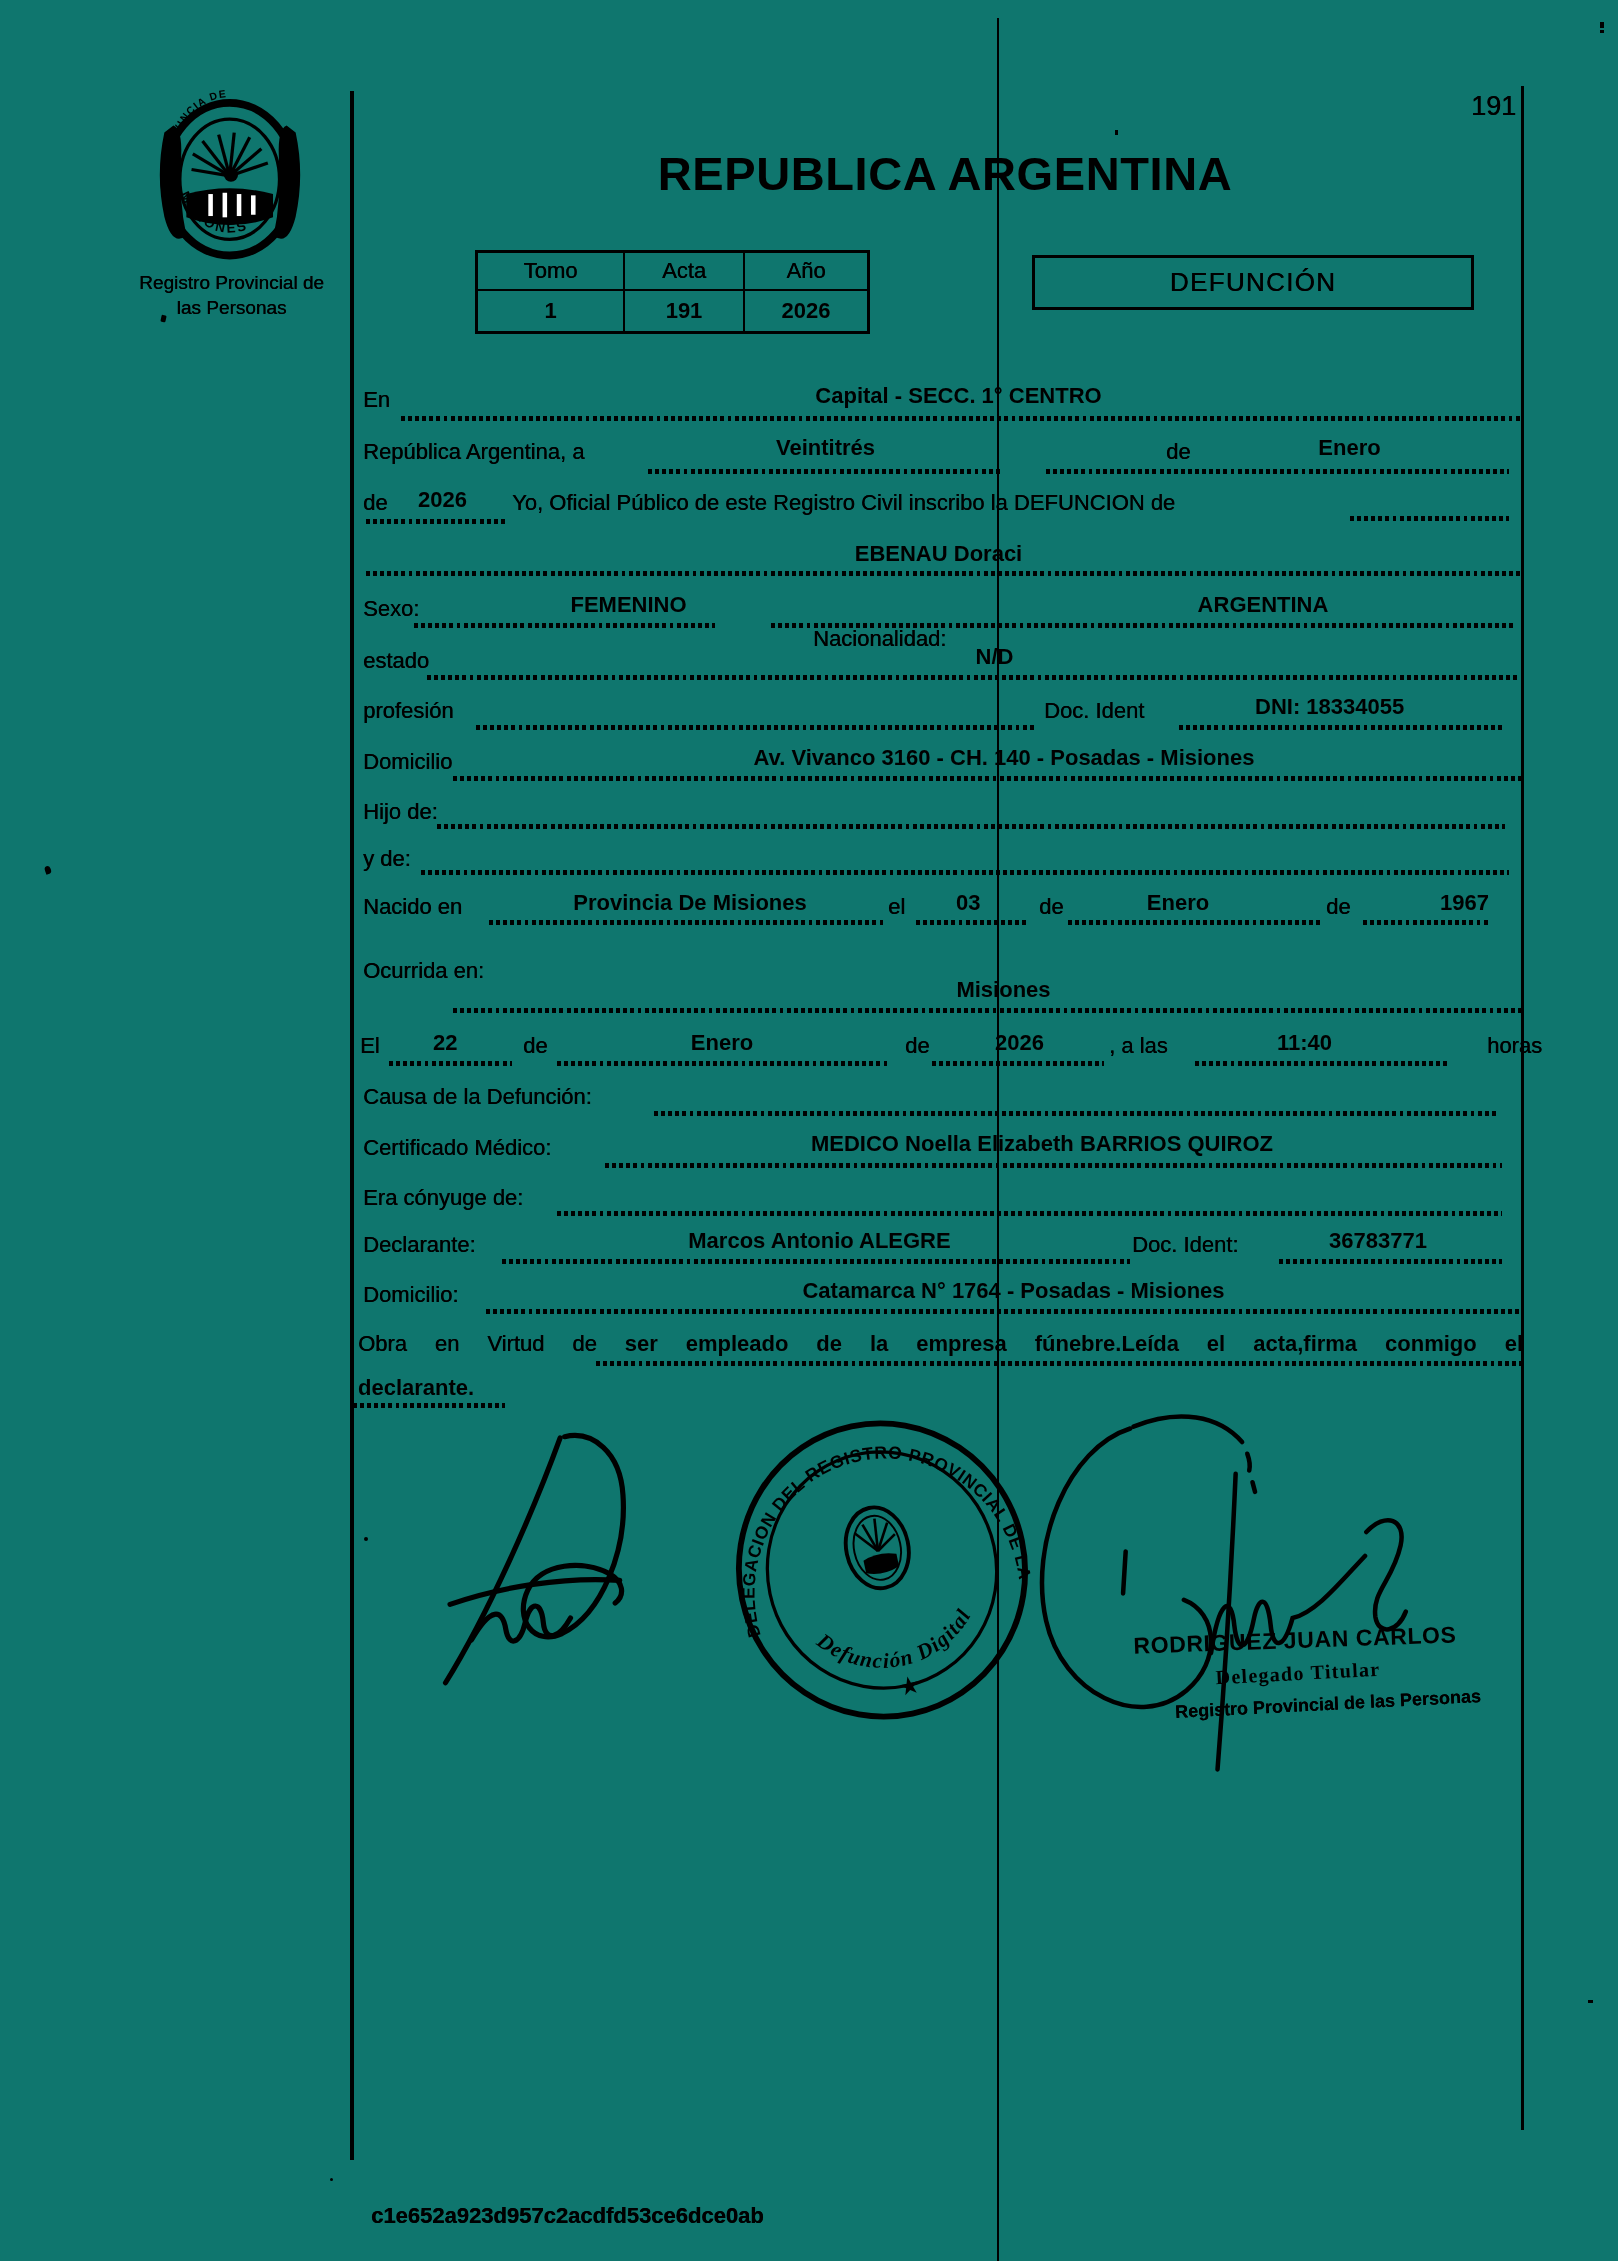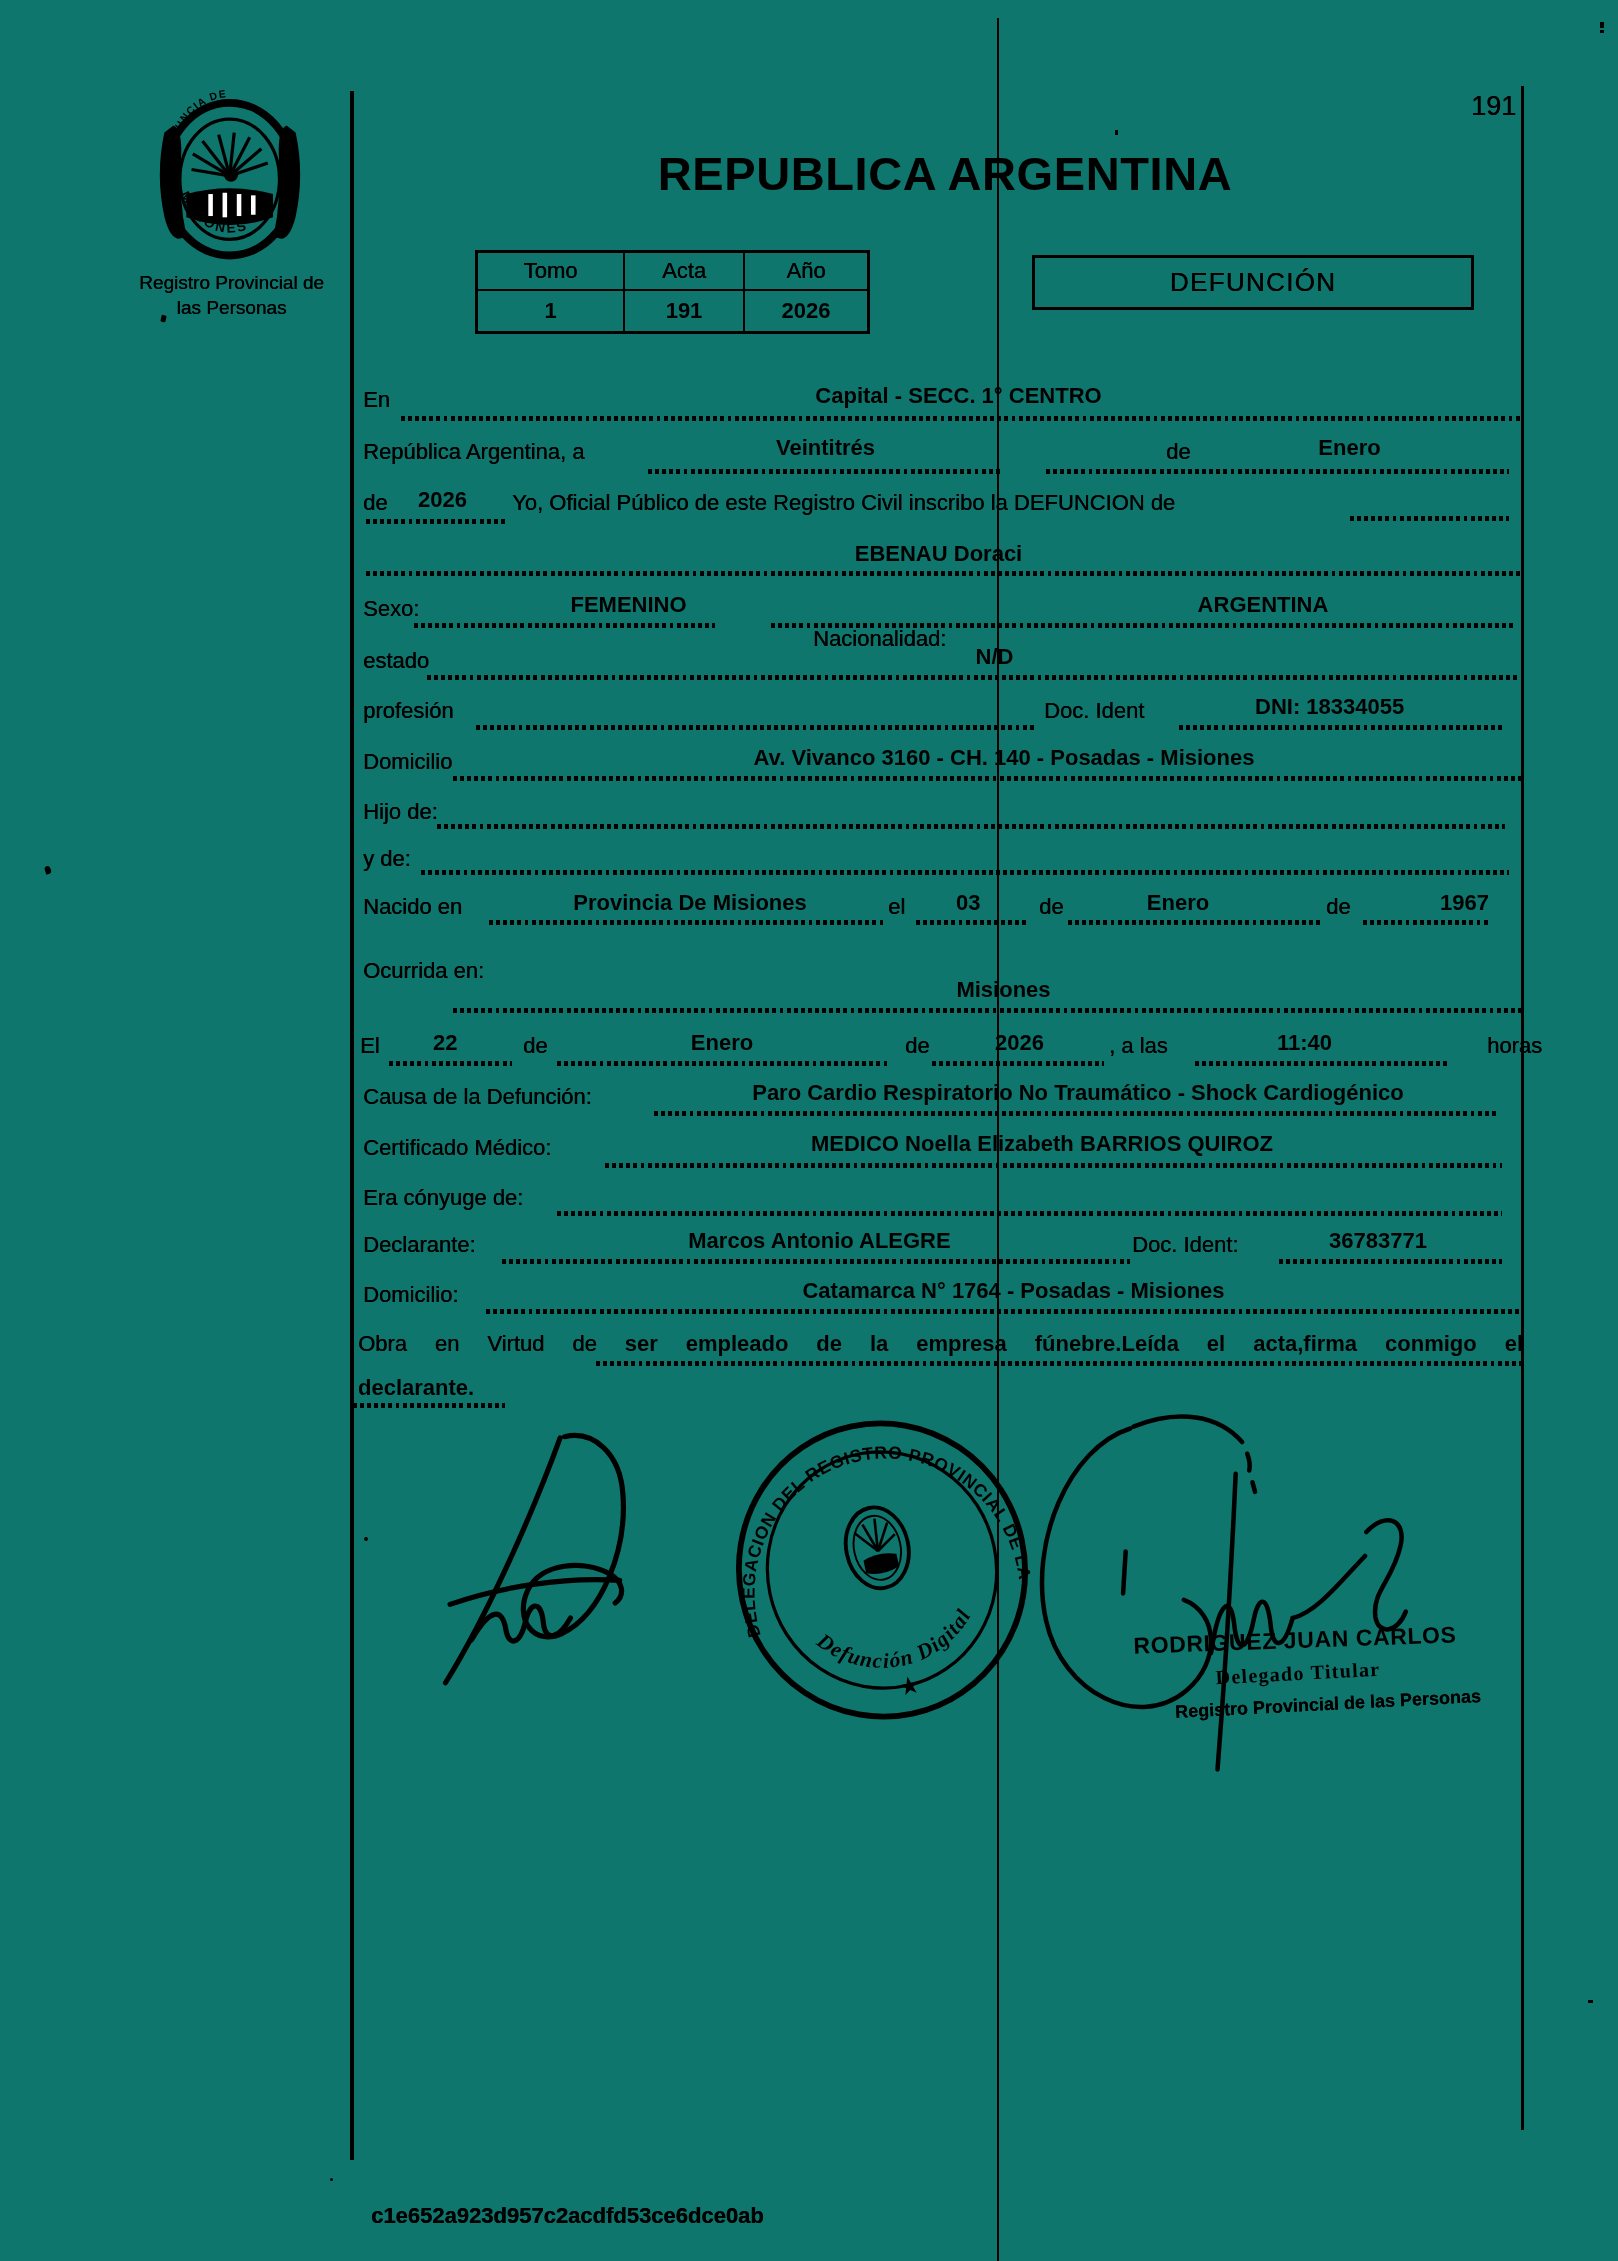--- a/index.html
+++ b/index.html
@@ -152,21 +152,20 @@
   <div class="val" style="left:995px;top:1030px;">2026</div>
   <div class="lbl" style="left:1109px;top:1033px;">, a las</div>
   <div class="val" style="left:1277px;top:1030px;">11:40</div>
   <div class="lbl" style="left:1487px;top:1033px;">horas</div>
   <i class="dots" style="left:389px;top:1061px;width:123px;"></i>
   <i class="dots" style="left:557px;top:1061px;width:330px;"></i>
   <i class="dots" style="left:932px;top:1061px;width:172px;"></i>
   <i class="dots" style="left:1195px;top:1061px;width:256px;"></i>
 
   <div class="lbl" style="left:363px;top:1084px;">Causa de la Defunción:</div>
-  <div class="val ctr" style="left:657px;top:1080px;width:842px;">Paro Cardio Respiratorio No Traumático - Shock Cardiogénico</div>
   <i class="dots" style="left:654px;top:1111px;width:845px;"></i>
 
   <div class="lbl" style="left:363px;top:1135px;">Certificado Médico:</div>
   <div class="val ctr" style="left:712px;top:1131px;width:660px;">MEDICO Noella Elizabeth BARRIOS QUIROZ</div>
   <i class="dots" style="left:605px;top:1163px;width:897px;"></i>
 
   <div class="lbl" style="left:363px;top:1185px;">Era cónyuge de:</div>
   <i class="dots" style="left:557px;top:1211px;width:945px;"></i>
 
   <div class="lbl" style="left:363px;top:1232px;">Declarante:</div>

